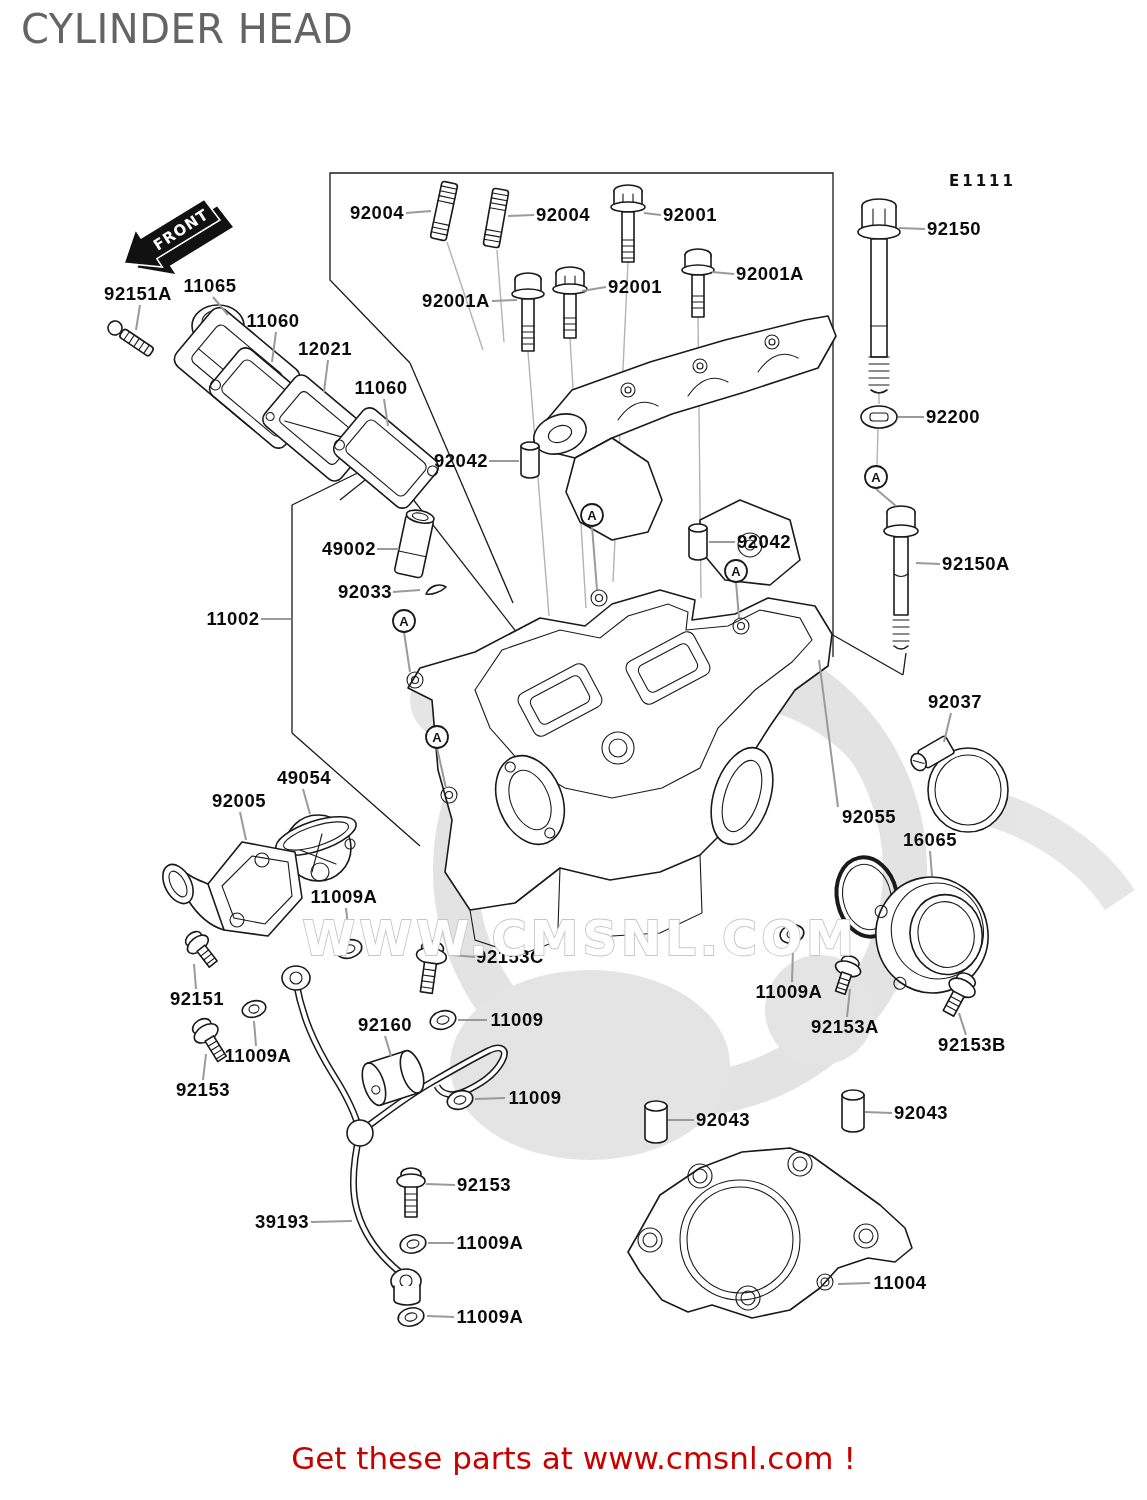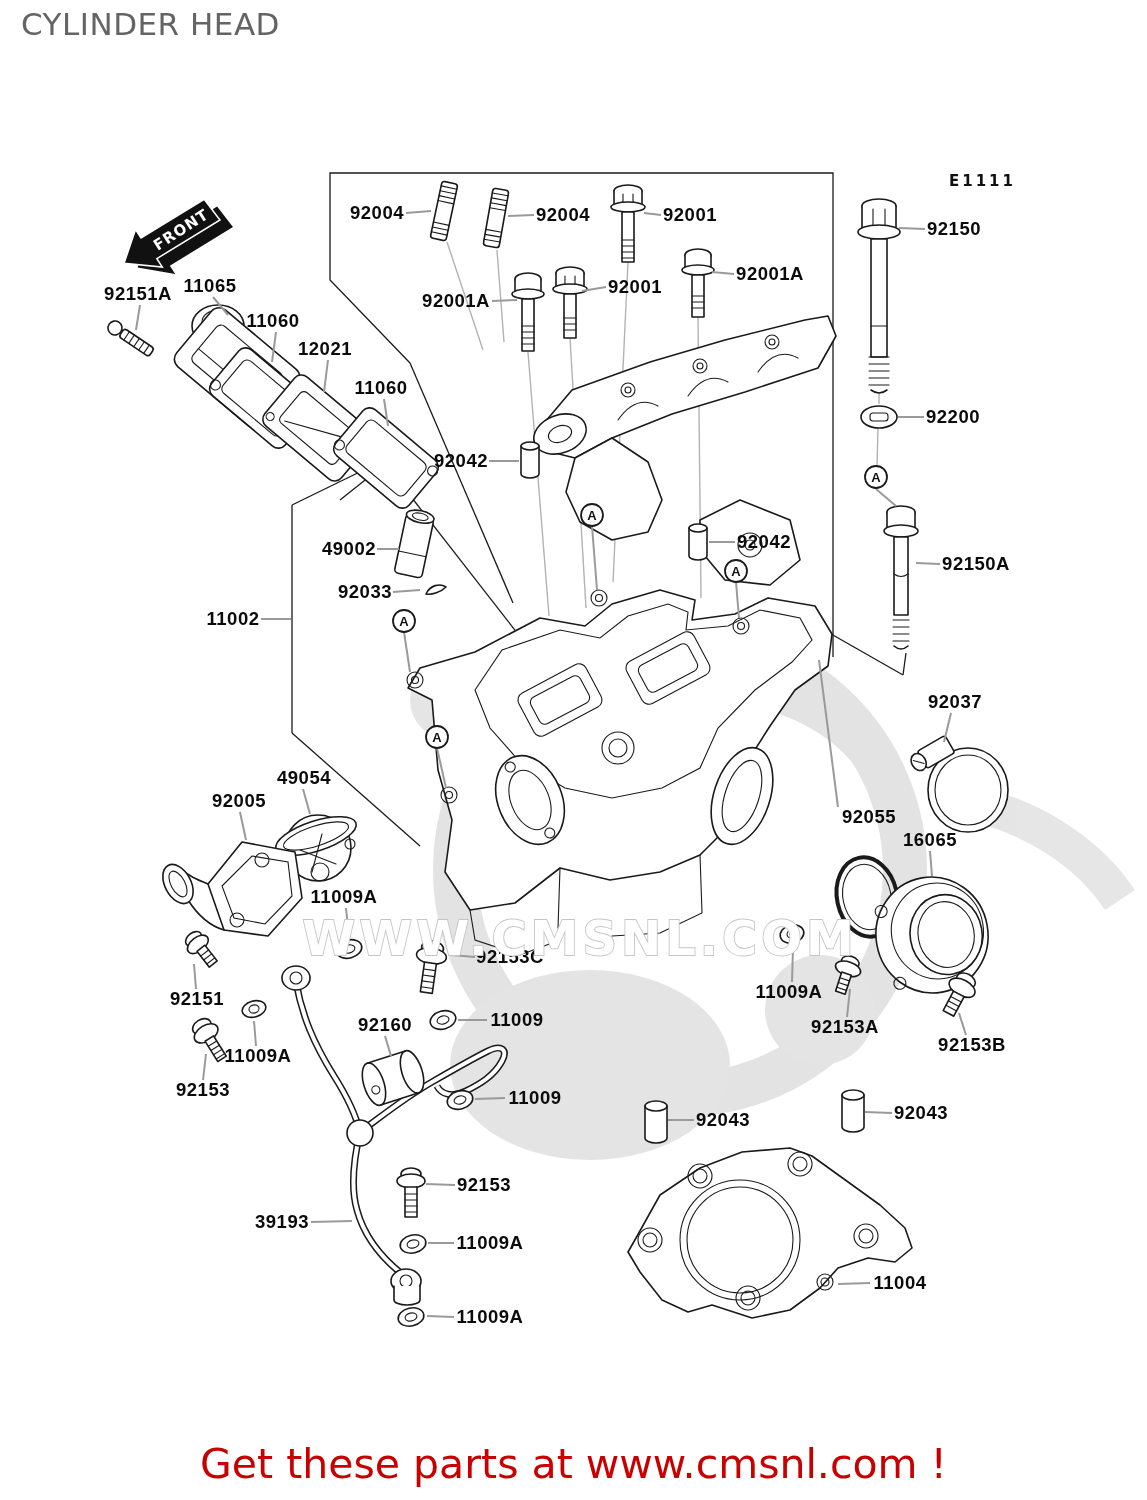--- a/index.html
+++ b/index.html
@@ -1,21 +1,21 @@
 <!DOCTYPE html>
 <html><head>
 <meta charset="utf-8">
 <style>
   html,body{margin:0;padding:0;background:#fff;}
   .stage{position:relative;width:1147px;height:1500px;overflow:hidden;
          font-family:"Liberation Sans",sans-serif;background:#fff;}
-  .page-title{position:absolute;left:21px;top:6px;font-size:31px;color:#646464;
+  .page-title{position:absolute;left:21px;top:6px;font-size:40px;color:#646464;
               letter-spacing:.5px;font-family:"DejaVu Sans",sans-serif;text-align:right;}
   .footer{position:absolute;left:0;top:1440px;width:100%;text-align:center;
-          font-size:41px;color:#c80000;font-family:"DejaVu Sans",sans-serif;cursor:pointer;}
+          font-size:31px;color:#c80000;font-family:"DejaVu Sans",sans-serif;cursor:pointer;}
   svg{position:absolute;left:0;top:0;}
   .ln{stroke:#1a1a1a;stroke-width:1.6;fill:none;stroke-linecap:round;stroke-linejoin:round;}
   .thin{stroke:#1a1a1a;stroke-width:1.1;fill:none;stroke-linecap:round;}
   .wh{fill:#ffffff;}
   .gray{stroke:#b3b3b3;stroke-width:1.4;fill:none;}
   .lead{stroke:#9a9a9a;stroke-width:2;fill:none;}
   .frame{stroke:#1a1a1a;stroke-width:1.3;fill:none;}
   .plabel{font-weight:bold;font-size:18.5px;letter-spacing:.5px;fill:#0b0b0b;
           font-family:"Liberation Sans",sans-serif;cursor:pointer;}
   .marker-t{font-weight:bold;font-size:13px;fill:#111;font-family:"Liberation Sans",sans-serif;}

